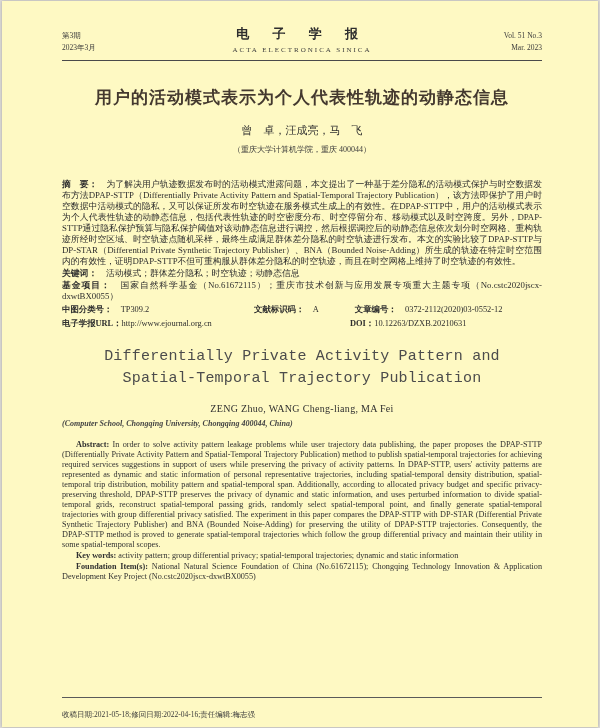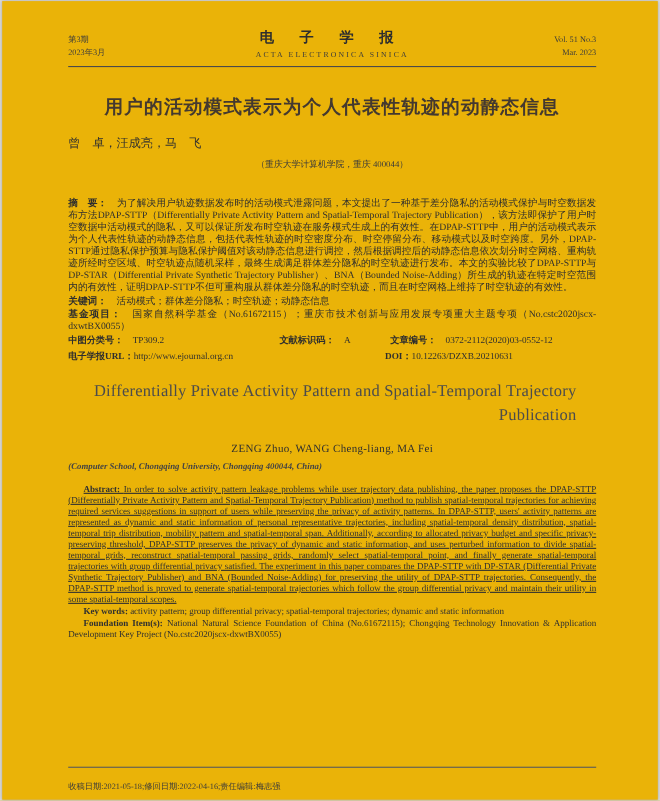--- a/index.html
+++ b/index.html
@@ -7,21 +7,21 @@
     width:600px;height:728px;
     background:#dedcd8;
     font-family:"Liberation Serif","DejaVu Serif",serif;
     color:#2b2b2b;
     -webkit-font-smoothing:antialiased;
   }
   .page{
     position:relative;
     width:596px;height:726px;
     margin:1px auto 0;
-    background:#eab308;
+    background:#fef9c3;
     box-sizing:border-box;
     padding:24px 56px 0 60px;
     overflow:hidden;
     box-shadow:0 0 3px rgba(0,0,0,.25);
   }
   
   .jheader{
     display:flex;align-items:flex-end;
     border-bottom:1.5px solid #4a4a4a;
     padding-bottom:6px;
@@ -29,46 +29,46 @@
   .jh-left{width:92px;font-size:7.5px;line-height:1.6;color:#3b3b3b;}
   .jh-center{flex:1;text-align:center;}
   .jname-cn{font-size:13px;font-weight:bold;letter-spacing:10px;color:#2e2e2e;}
   .jname-en{font-size:7px;letter-spacing:2px;margin-top:3px;color:#3b3b3b;}
   .jh-right{width:92px;text-align:right;font-size:7.5px;line-height:1.6;color:#3b3b3b;}
   
   .cn-title{
     text-align:center;font-size:17px;font-weight:bold;
     margin:25px 0 0;color:#44392f;letter-spacing:1px;
   }
-  .cn-authors{text-align:left;font-size:11px;margin-top:14px;color:#2f2f2f;}
+  .cn-authors{text-align:center;font-size:11px;margin-top:14px;color:#2f2f2f;}
   .cn-affil{text-align:center;font-size:8px;margin-top:6px;color:#3a3a3a;}
   .cn-abstract{
     font-size:8.8px;line-height:11px;text-align:justify;
     margin:24px 0 0;color:#2e2e2e;
   }
   .cn-line{font-size:8.8px;line-height:11px;text-align:justify;margin:1px 0 0;color:#2e2e2e;}
   .lbl{font-weight:bold;}
   .meta-row{display:flex;font-size:8.4px;line-height:12px;margin-top:2px;color:#2e2e2e;}
   .meta-row .m1{width:40%;}
   .meta-row .m2{width:21%;}
   .meta-row .m3{flex:1;}
   .meta-row .m4{width:60%;}
   .meta-row .m5{flex:1;}
   
   .en-title{
-    text-align:right;
-    font-family:Liberation Serif, serif;
+    text-align:center;
+    font-family:Liberation Mono, monospace;
     font-size:15px;font-weight:400;color:#4c4c4c;
     margin:16px 18px 0;line-height:1.45;letter-spacing:.2px;
   }
   .en-authors{text-align:center;font-size:10px;margin-top:13px;color:#2f2f2f;letter-spacing:.3px;}
   .en-affil{font-size:8px;font-style:italic;margin-top:5px;color:#444;font-weight:bold;}
   .en-abstract{
     font-size:8.2px;line-height:10px;text-align:justify;
-    margin:12px 0 0;text-indent:14px;color:#303030;text-decoration:underline;
+    margin:12px 0 0;text-indent:14px;color:#303030;
   }
   .en-line{font-size:8.2px;line-height:10px;text-align:justify;margin:1px 0 0;text-indent:14px;color:#303030;}
   
   .pfooter{
     position:absolute;left:60px;right:56px;bottom:7px;
     border-top:1px solid #5a5a5a;
     padding-top:12px;font-size:7.5px;color:#3a3a3a;
   }
 </style>
 </head>

